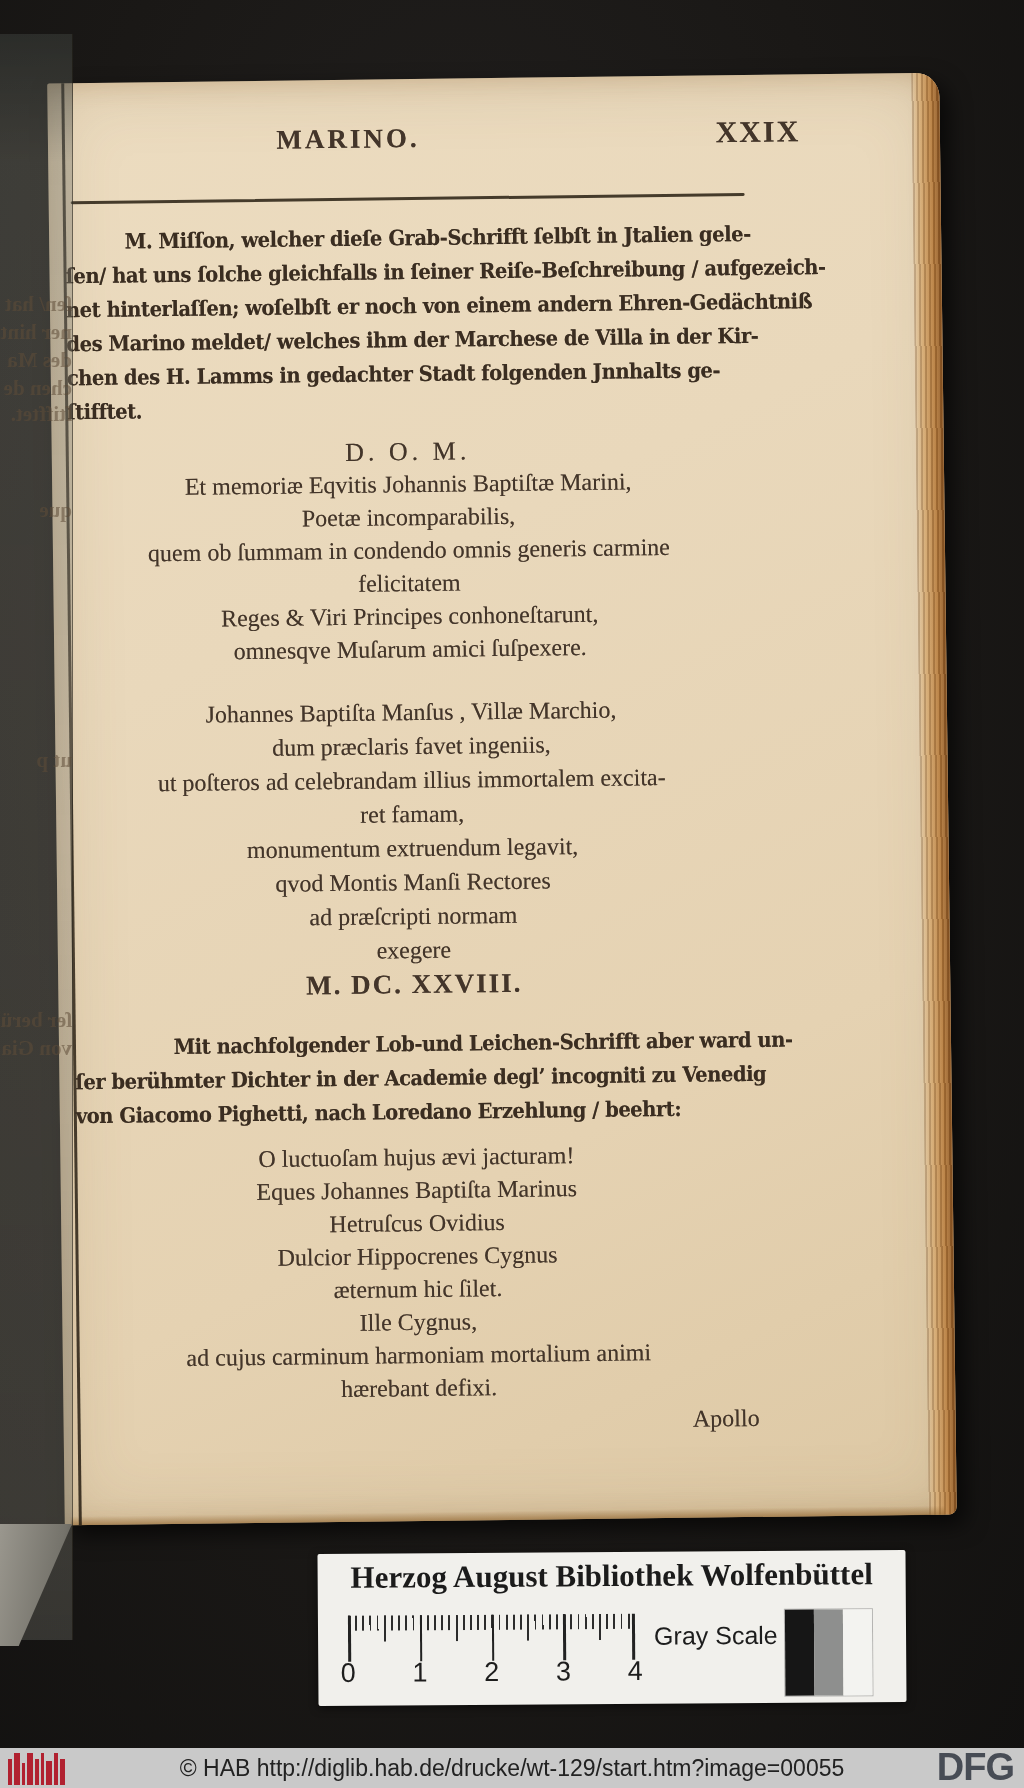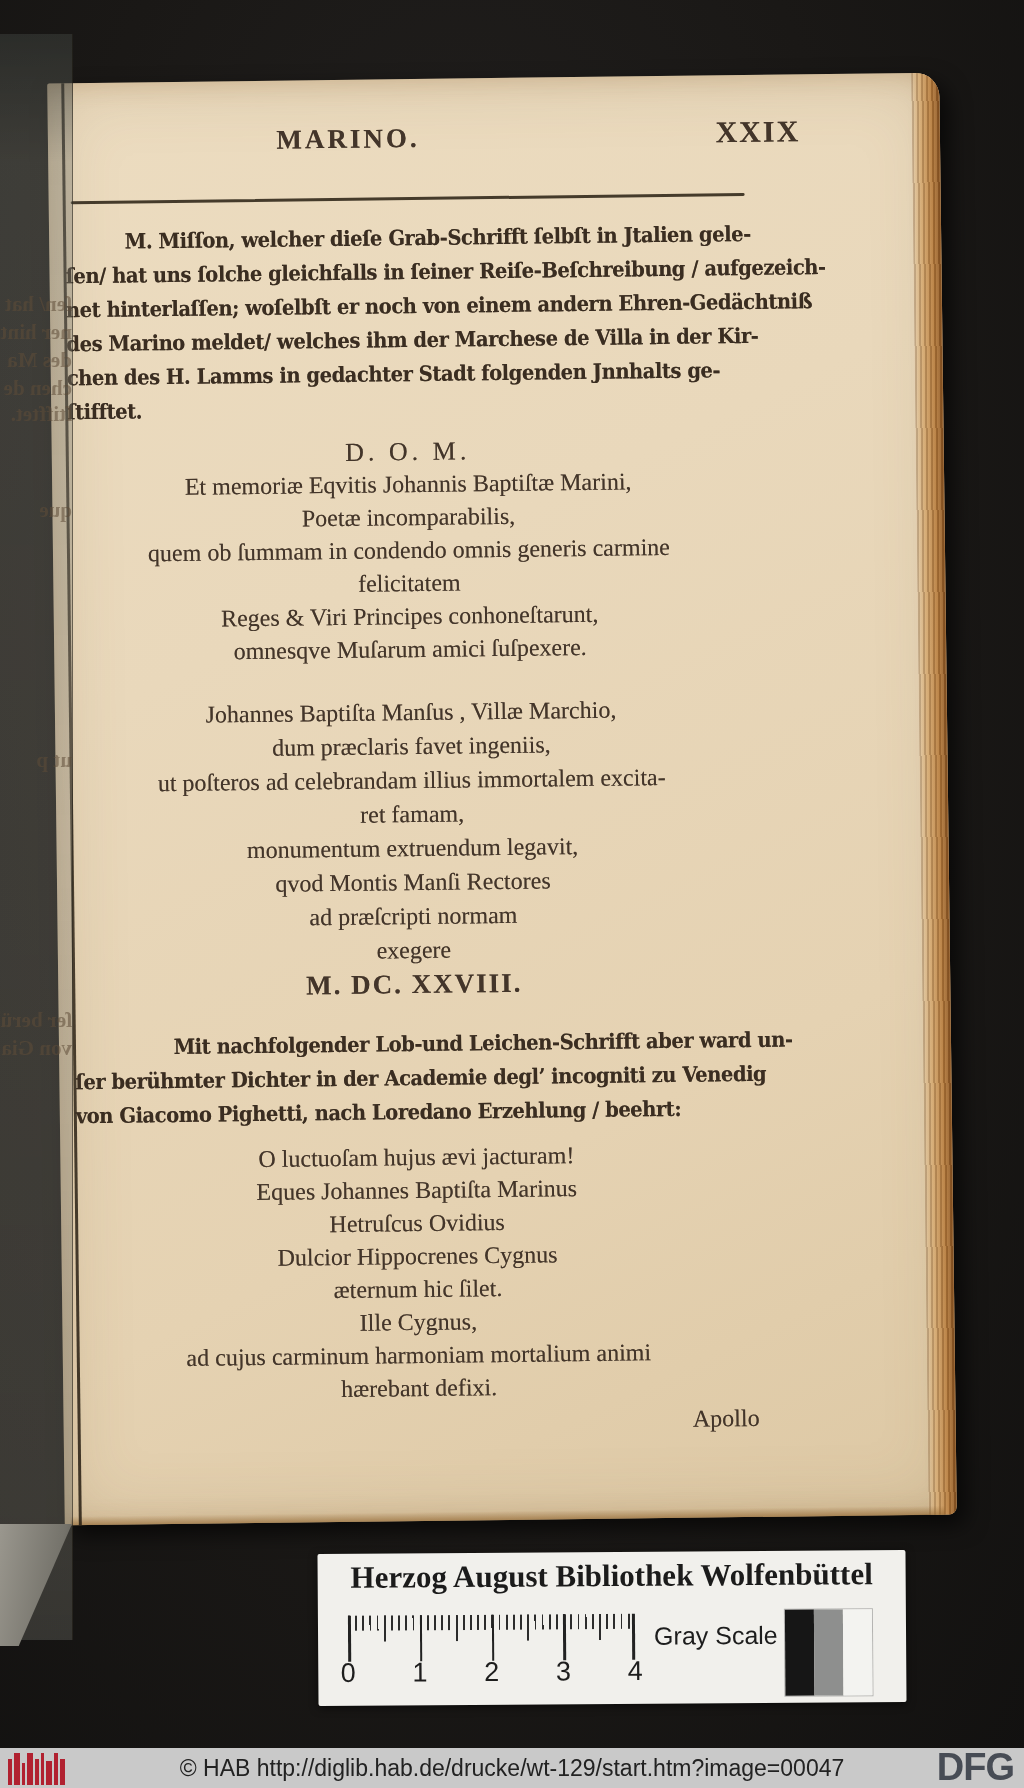--- a/index.html
+++ b/index.html
@@ -209,17 +209,17 @@
       <i style="width:4px;height:26px"></i>
         <i style="width:6px;height:32px"></i>
       <i style="width:3px;height:22px"></i>
         <i style="width:6px;height:32px"></i>
       <i style="width:4px;height:26px"></i>
         <i style="width:3px;height:32px"></i>
       <i style="width:6px;height:24px"></i>
         <i style="width:4px;height:32px"></i>
       <i style="width:5px;height:26px"></i>
     </div>
-    <div class="footer-url">© HAB http://diglib.hab.de/drucke/wt-129/start.htm?image=00047</div>
+    <div class="footer-url">© HAB http://diglib.hab.de/drucke/wt-129/start.htm?image=00055</div>
     <div class="dfg">DFG</div>
   </div>
 
 </div>
 
 </body></html>

